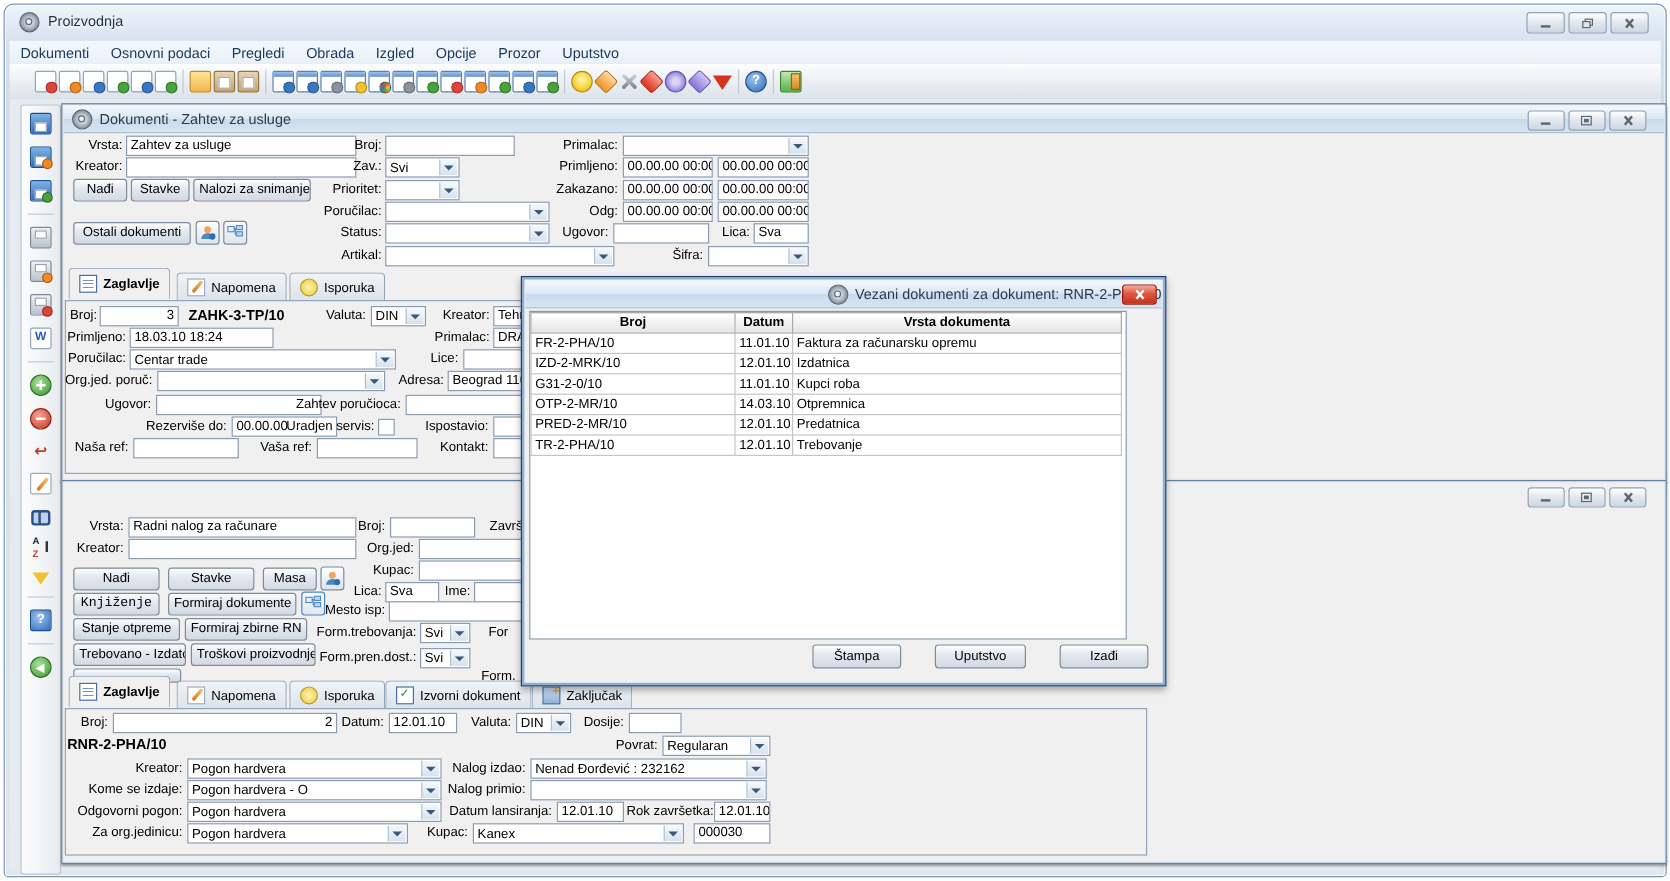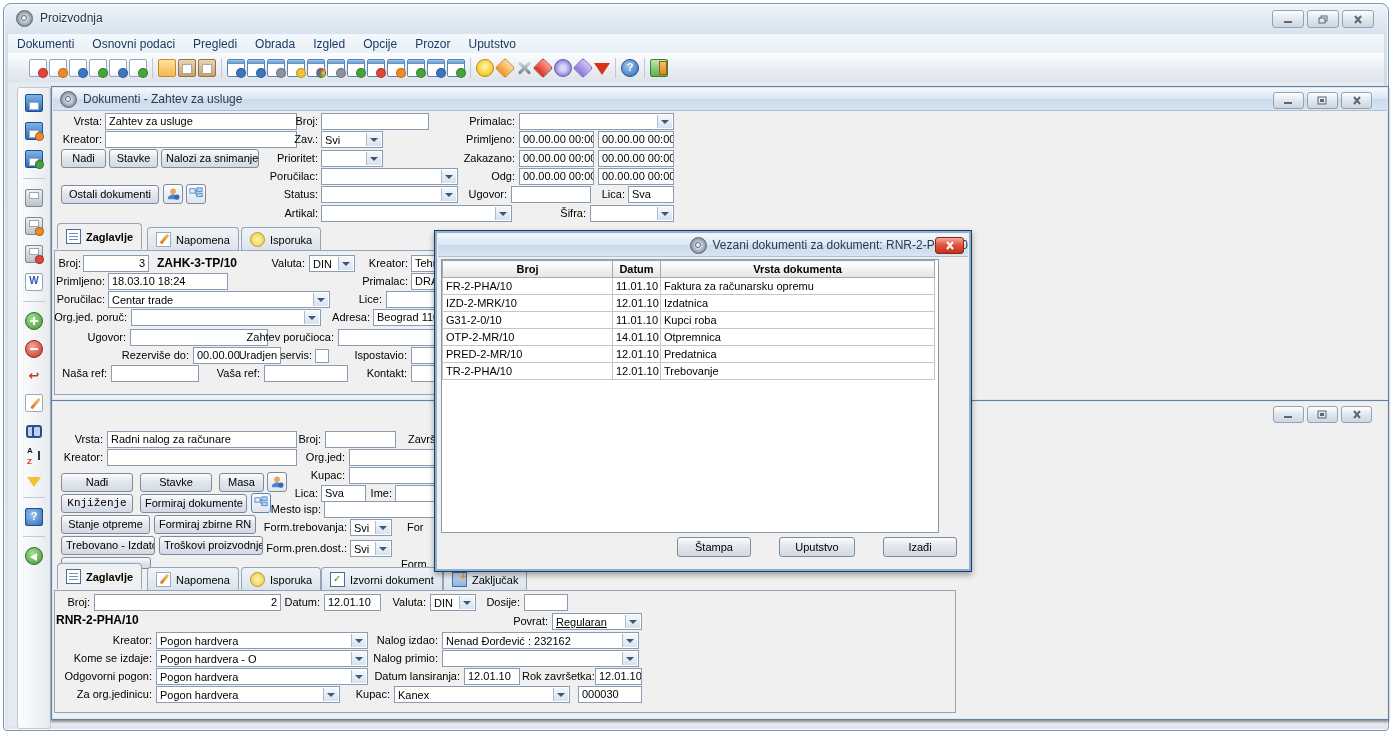--- a/index.html
+++ b/index.html
@@ -495,21 +495,21 @@
       <span class="lb rr" style="left:332px;top:194px;width:42px;z-index:3;">Valuta:</span>
       <span class="dd" style="left:378px;top:193px;width:46px;z-index:3;">
             <b>DIN</b>
             <span class="dda"></span>
           </span>
       <span class="lb rr" style="left:428px;top:194px;width:40px;z-index:3;">Dosije:</span>
       <span class="tx" style="left:472px;top:193px;width:44px;z-index:3;"></span>
 
       <span class="lb" style="left:4px;top:212px;font-weight:bold;font-size:12px;z-index:3;">RNR-2-PHA/10</span>
       <span class="lb rr" style="left:452px;top:213px;width:44px;z-index:3;">Povrat:</span>
-      <span class="dd" style="left:500px;top:212px;width:90px;z-index:3;text-decoration:underline;">
+      <span class="dd" style="left:500px;top:212px;width:90px;z-index:3;">
             <b>Regularan</b>
             <span class="dda"></span>
           </span>
 
       <span class="lb rr" style="left:54px;top:232px;width:46px;z-index:3;">Kreator:</span>
       <span class="dd" style="left:104px;top:231px;width:212px;z-index:3;">
             <b>Pogon hardvera</b>
             <span class="dda"></span>
           </span>
       <span class="lb rr" style="left:322px;top:232px;width:64px;z-index:3;">Nalog izdao:</span>
@@ -586,21 +586,21 @@
                   <td>12.01.10</td>
                   <td>Izdatnica</td>
                 </tr>
           <tr>
                   <td>G31-2-0/10</td>
                   <td>11.01.10</td>
                   <td>Kupci roba</td>
                 </tr>
           <tr>
                   <td>OTP-2-MR/10</td>
-                  <td>14.01.10</td>
+                  <td>14.03.10</td>
                   <td>Otpremnica</td>
                 </tr>
           <tr>
                   <td>PRED-2-MR/10</td>
                   <td>12.01.10</td>
                   <td>Predatnica</td>
                 </tr>
           <tr>
                   <td>TR-2-PHA/10</td>
                   <td>12.01.10</td>

